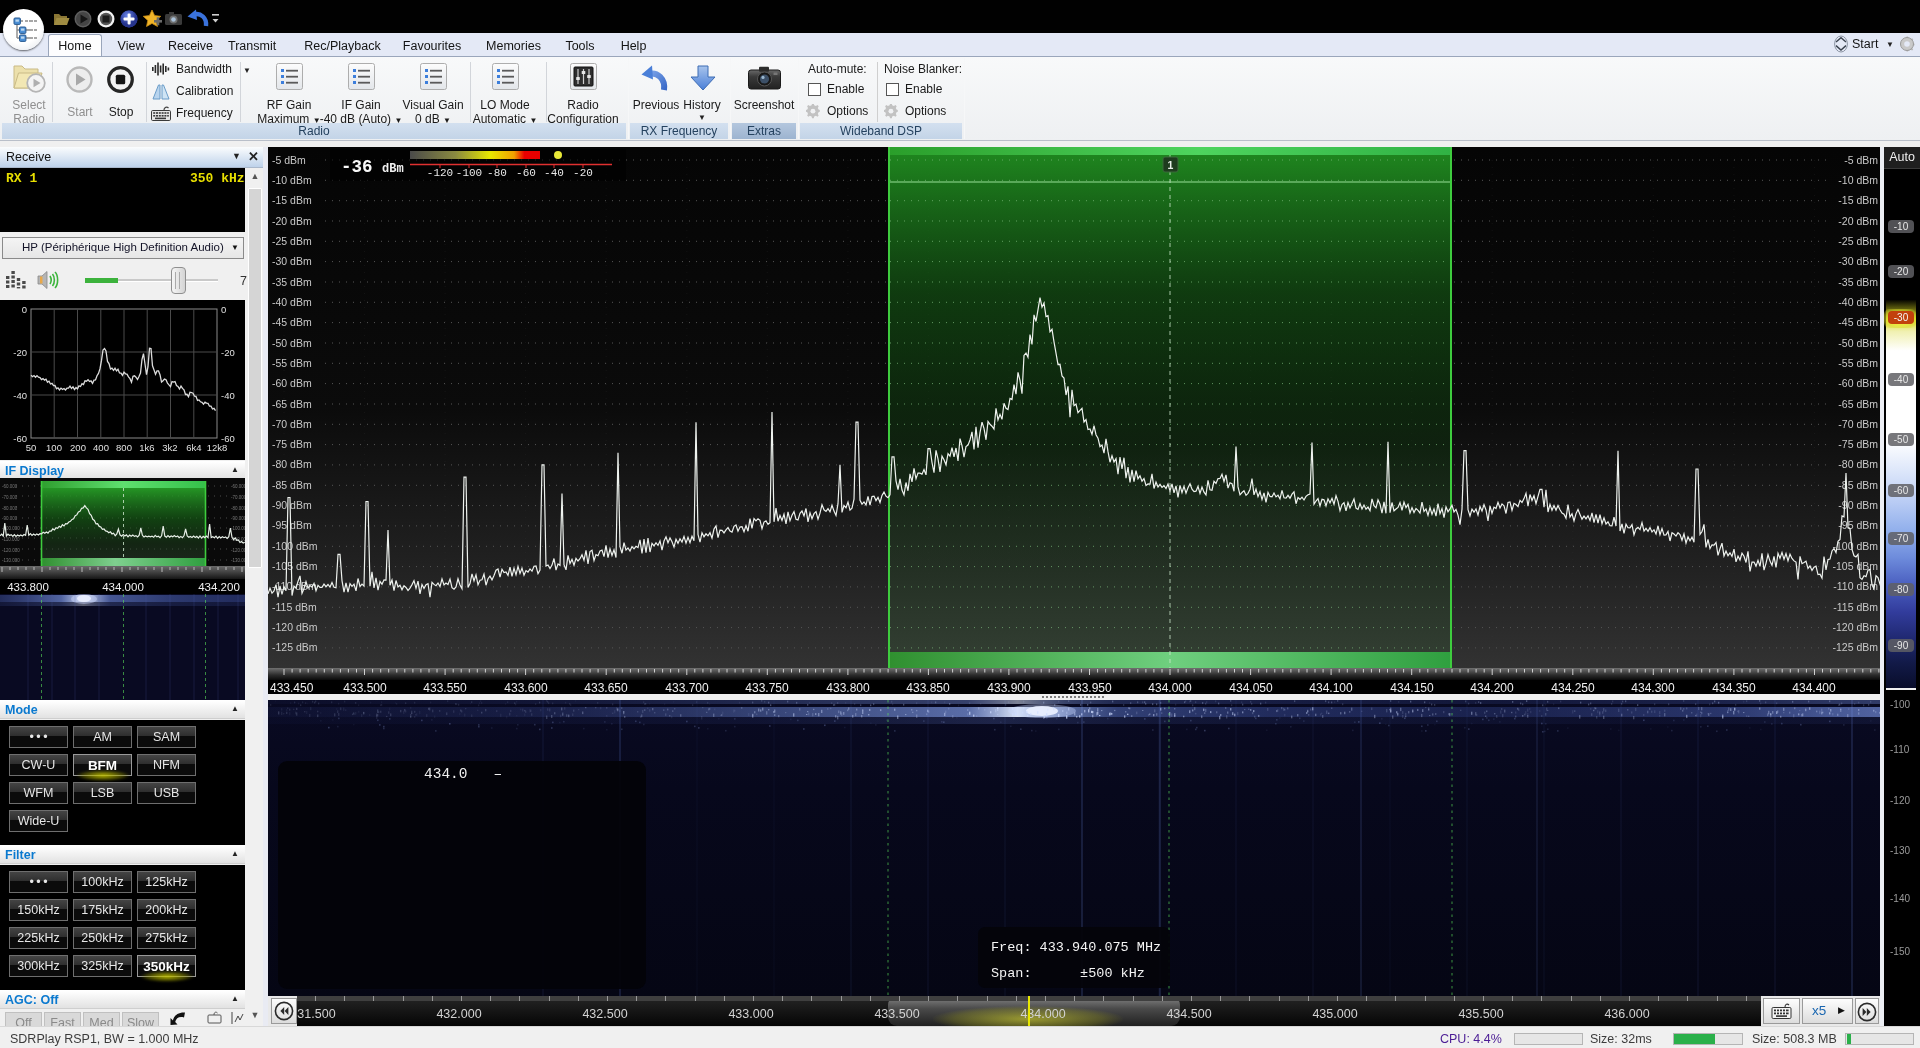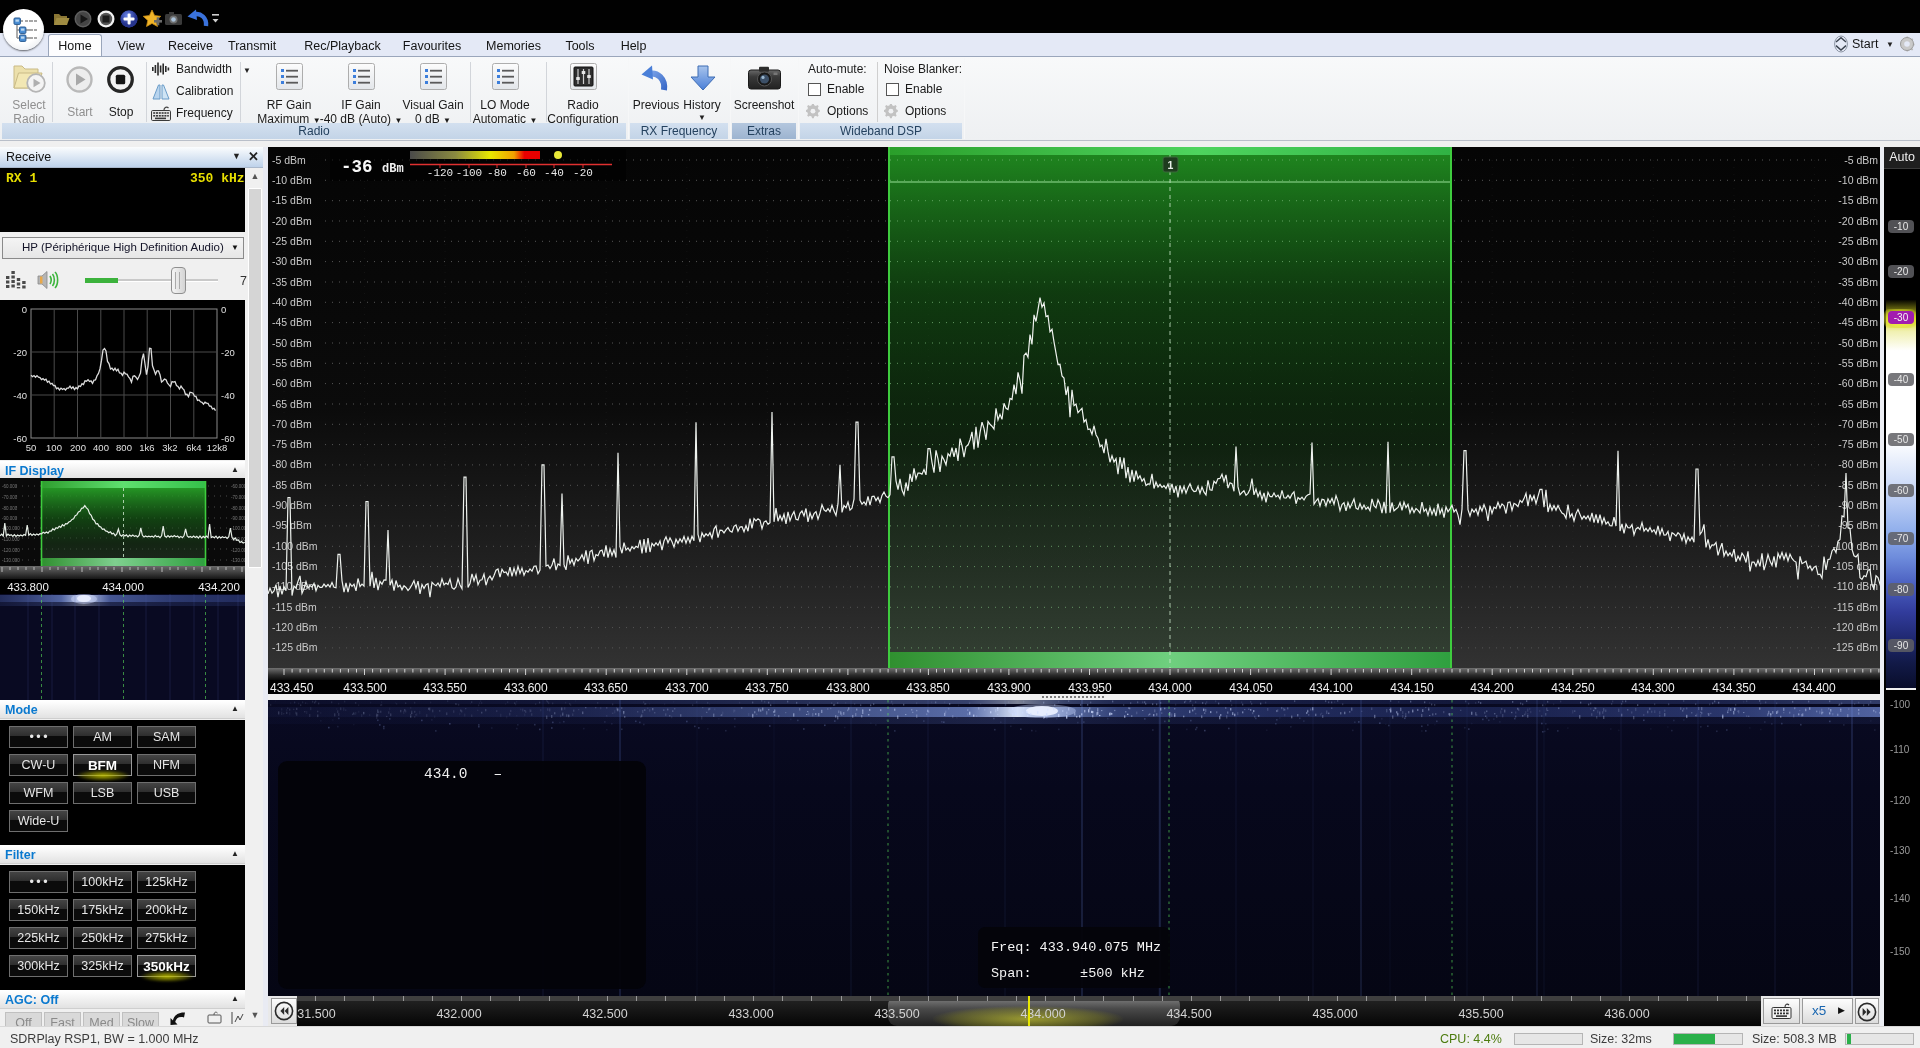--- a/index.html
+++ b/index.html
@@ -1783,21 +1783,21 @@
 <div class="abs" style="left:1880px;top:147px;width:4px;height:879px;background:#eceef4"></div>
 <div class="abs" style="left:1884px;top:147px;width:36px;height:22px;background:#1f1f1f;border-bottom:1px solid #3a3a3a;color:#f0f0f0;font-size:12.5px;text-align:center;line-height:21px">Auto</div>
 <div class="abs" style="left:1886px;top:300px;width:30px;height:390px;background:linear-gradient(
 #050500 0%, #6a6a10 2.5%, #d8d820 5%, #f0f0b0 8%, #ffffff 13%, #ffffff 36%,
 #dce6fa 44%, #b8cbf4 52%, #92b0ec 59%, #6e8cdc 66%, #4a5fc0 73%, #323c9c 80%,
 #1f2870 87%, #121a48 93%, #080c28 100%)"></div>
 <div class="abs" style="left:1886px;top:688px;width:30px;height:2px;background:#f0f0f0"></div>
 <div class="plabel" style="left:1888px;top:220px">-10</div>
 <div class="plabel" style="left:1888px;top:265px">-20</div>
 <div class="abs" style="left:1884px;top:309px;width:32px;height:19px;border-radius:5px;background:radial-gradient(ellipse at center,rgba(255,255,60,.95),rgba(220,220,40,.5) 70%,rgba(220,220,40,0))"></div>
-<div class="plabel" style="left:1888px;top:311px;background:#a21caf;color:#f4f4f4">-30</div>
+<div class="plabel" style="left:1888px;top:311px;background:#c2410c;color:#f4f4f4">-30</div>
 <div class="plabel" style="left:1888px;top:373px">-40</div>
 <div class="plabel" style="left:1888px;top:433px">-50</div>
 <div class="plabel" style="left:1888px;top:484px">-60</div>
 <div class="plabel" style="left:1888px;top:532px">-70</div>
 <div class="plabel" style="left:1888px;top:583px">-80</div>
 <div class="plabel" style="left:1888px;top:639px">-90</div>
 <div class="abs" style="left:1890px;top:699px;font-size:10px;color:#9a9a9a">-100</div>
 <div class="abs" style="left:1890px;top:744px;font-size:10px;color:#9a9a9a">-110</div>
 <div class="abs" style="left:1890px;top:795px;font-size:10px;color:#9a9a9a">-120</div>
 <div class="abs" style="left:1890px;top:845px;font-size:10px;color:#9a9a9a">-130</div>
@@ -2046,20 +2046,20 @@
 <line x1="62" y1="2" x2="62" y2="14" stroke="#444"></line>
 <path d="M65 12 L68 6 L70 10 L73 4" fill="none" stroke="#444"></path>
 </svg>
 <div class="abs" id="lscroll"></div>
 <div class="abs" style="left:248px;top:169px;width:14px;height:15px;color:#555;font-size:9px;text-align:center;line-height:15px">▲</div>
 <div class="abs" style="left:248px;top:188px;width:14px;height:380px;background:#d5d5d5;border:1px solid #fff;border-radius:1px"></div>
 <div class="abs" style="left:248px;top:1008px;width:14px;height:15px;color:#555;font-size:9px;text-align:center;line-height:15px">▼</div>
 <div class="abs" style="left:263px;top:147px;width:5px;height:879px;background:#e9ebf3"></div>
 <div class="abs" id="statusbar"></div>
 <div class="abs" style="left:10px;top:1032px;font-size:12.5px;color:#3c3c3c">SDRPlay RSP1, BW = 1.000 MHz</div>
-<div class="abs" style="left:1440px;top:1032px;font-size:12.5px;color:#4d7c0f">CPU: 4.4%</div>
+<div class="abs" style="left:1440px;top:1032px;font-size:12.5px;color:#4c1d95">CPU: 4.4%</div>
 <div class="abs" style="left:1514px;top:1033px;width:69px;height:12px;background:#e6e6e6;border:1px solid #b5b5b5"></div>
 <div class="abs" style="left:1590px;top:1032px;font-size:12.5px;color:#3c3c3c">Size: 32ms</div>
 <div class="abs" style="left:1673px;top:1033px;width:70px;height:12px;background:#e6e6e6;border:1px solid #b5b5b5"></div>
 <div class="abs" style="left:1674px;top:1034px;width:41px;height:10px;background:#2ab04a"></div>
 <div class="abs" style="left:1752px;top:1032px;font-size:12.5px;color:#3c3c3c">Size: 508.3 MB</div>
 <div class="abs" style="left:1845px;top:1033px;width:69px;height:12px;background:#e6e6e6;border:1px solid #b5b5b5"></div>
 <div class="abs" style="left:1847px;top:1034px;width:4px;height:10px;background:#2ab04a"></div>
 </div>
 </body></html>

